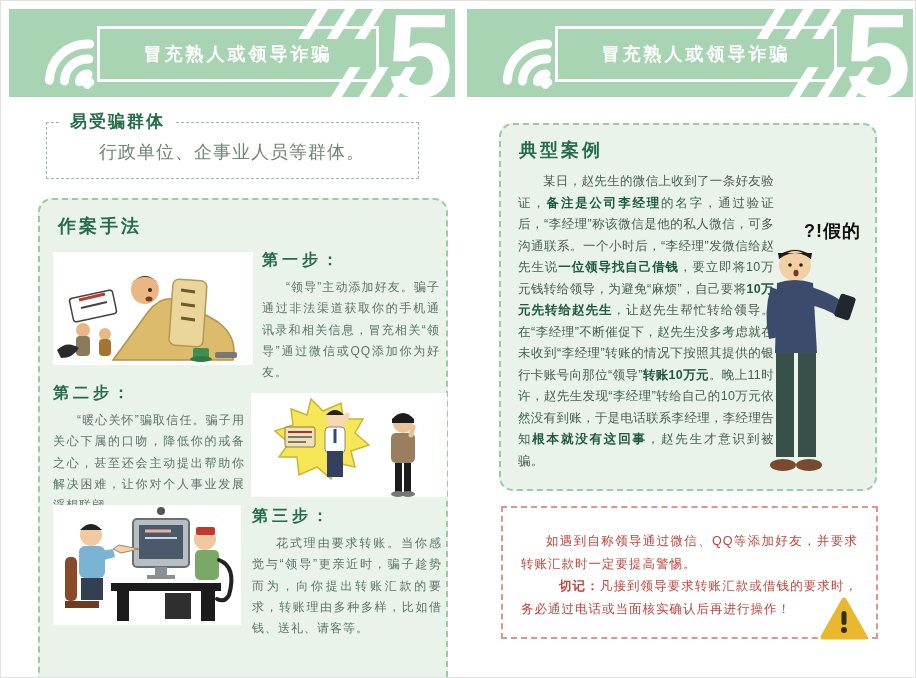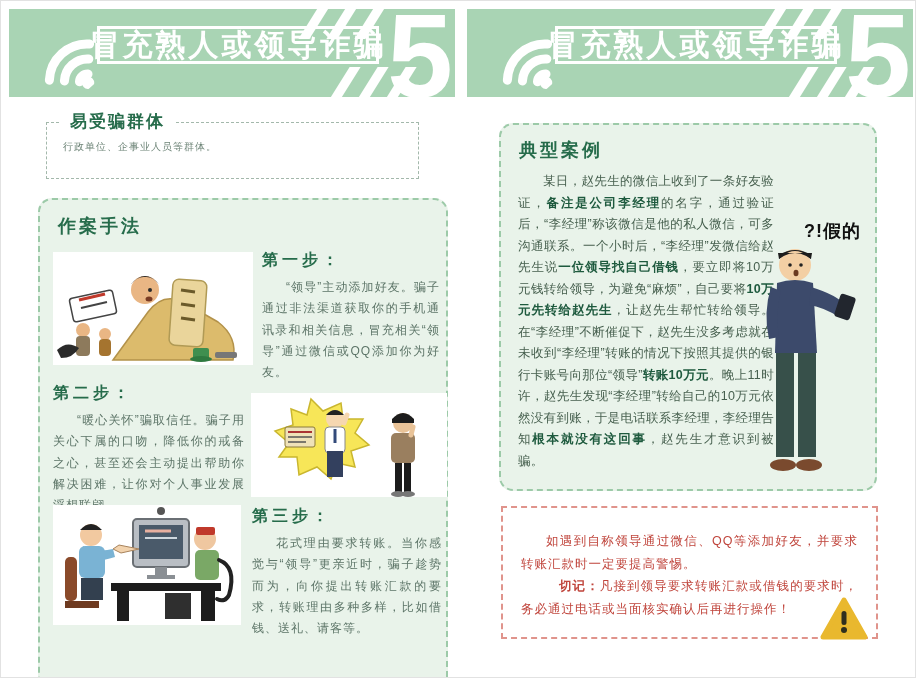--- a/index.html
+++ b/index.html
@@ -7,35 +7,35 @@
   body { font-family:"Liberation Sans","DejaVu Sans",sans-serif; background:#fff; }
   .sheet { position:relative; width:916px; height:678px; background:#ffffff; border:1px solid #e2e2e2; overflow:hidden; }
   .page { position:absolute; top:0; width:458px; height:678px; }
   .page-left { left:0; }
   .page-right { left:458px; }
 
   
   .band { position:absolute; top:8px; left:8px; right:4px; height:88px; background:#a9d4b4; }
   .band-clip { position:absolute; inset:0; overflow:hidden; }
   .wifi { position:absolute; left:14px; top:6px; width:82px; height:82px; transform:rotate(-42deg); }
-  .title-box { position:absolute; left:88px; top:17px; width:282px; height:38px;
+  .title-box { position:absolute; left:88px; top:17px; width:282px; height:56px;
     border:3px solid #ffffff; display:flex; align-items:center; justify-content:center;
-    color:#ffffff; font-weight:bold; font-size:30px; letter-spacing:3px; white-space:nowrap; }
+    color:#ffffff; font-weight:bold; font-size:18px; letter-spacing:3px; white-space:nowrap; }
   .stripe { position:absolute; width:11px; height:34px; background:#ffffff; transform:skewX(-32deg); }
   .num5 { position:absolute; right:2px; bottom:-14px; font-size:118px; line-height:0.92; font-weight:800; color:#ffffff; }
 
   
-  .box-plain { position:absolute; border:1px dashed #a3b8ab; background:#fff; }
+  .box-plain { position:absolute; border:1px dashed #a3b8ab; background:#fff;padding-left:36px; }
   .box-green { position:absolute; border:2px dashed #9ccaa8; background:#e9f3ea; border-radius:14px; }
   .box-red   { position:absolute; border:2px dashed #e0948c; background:#fff; }
   .box-legend { position:absolute; top:-13px; left:14px; background:#ffffff; padding:0 9px;
     font-weight:bold; font-size:17px; color:#266c4b; letter-spacing:2px; white-space:nowrap; }
   .section-title { font-weight:bold; font-size:18px; color:#266c4b; letter-spacing:3px; }
 
-  .body-text { font-size:10px; color:#6e8578; letter-spacing:1px; }
+  .body-text { font-size:18px; color:#6e8578; letter-spacing:1px; }
 
   .step-label { font-weight:bold; font-size:16px; color:#266c4b; letter-spacing:4px; margin-bottom:6px;font-family:Liberation Mono, monospace; }
   .step-text { font-size:12px; line-height:1.78; color:#5d7568; letter-spacing:1px; text-align:justify; text-indent:2em; }
   .illus { position:absolute; background:#ffffff; overflow:hidden; }
   .illus svg { display:block; width:100%; height:100%; }
 
   
   .case-text { position:absolute; left:17px; top:46px; width:256px; font-size:12.5px; line-height:1.72;
     letter-spacing:0.3px; color:#47604f; text-align:justify; text-indent:2em; }
   .rich-bold { font-weight:bold; color:#1e5a3e; }

